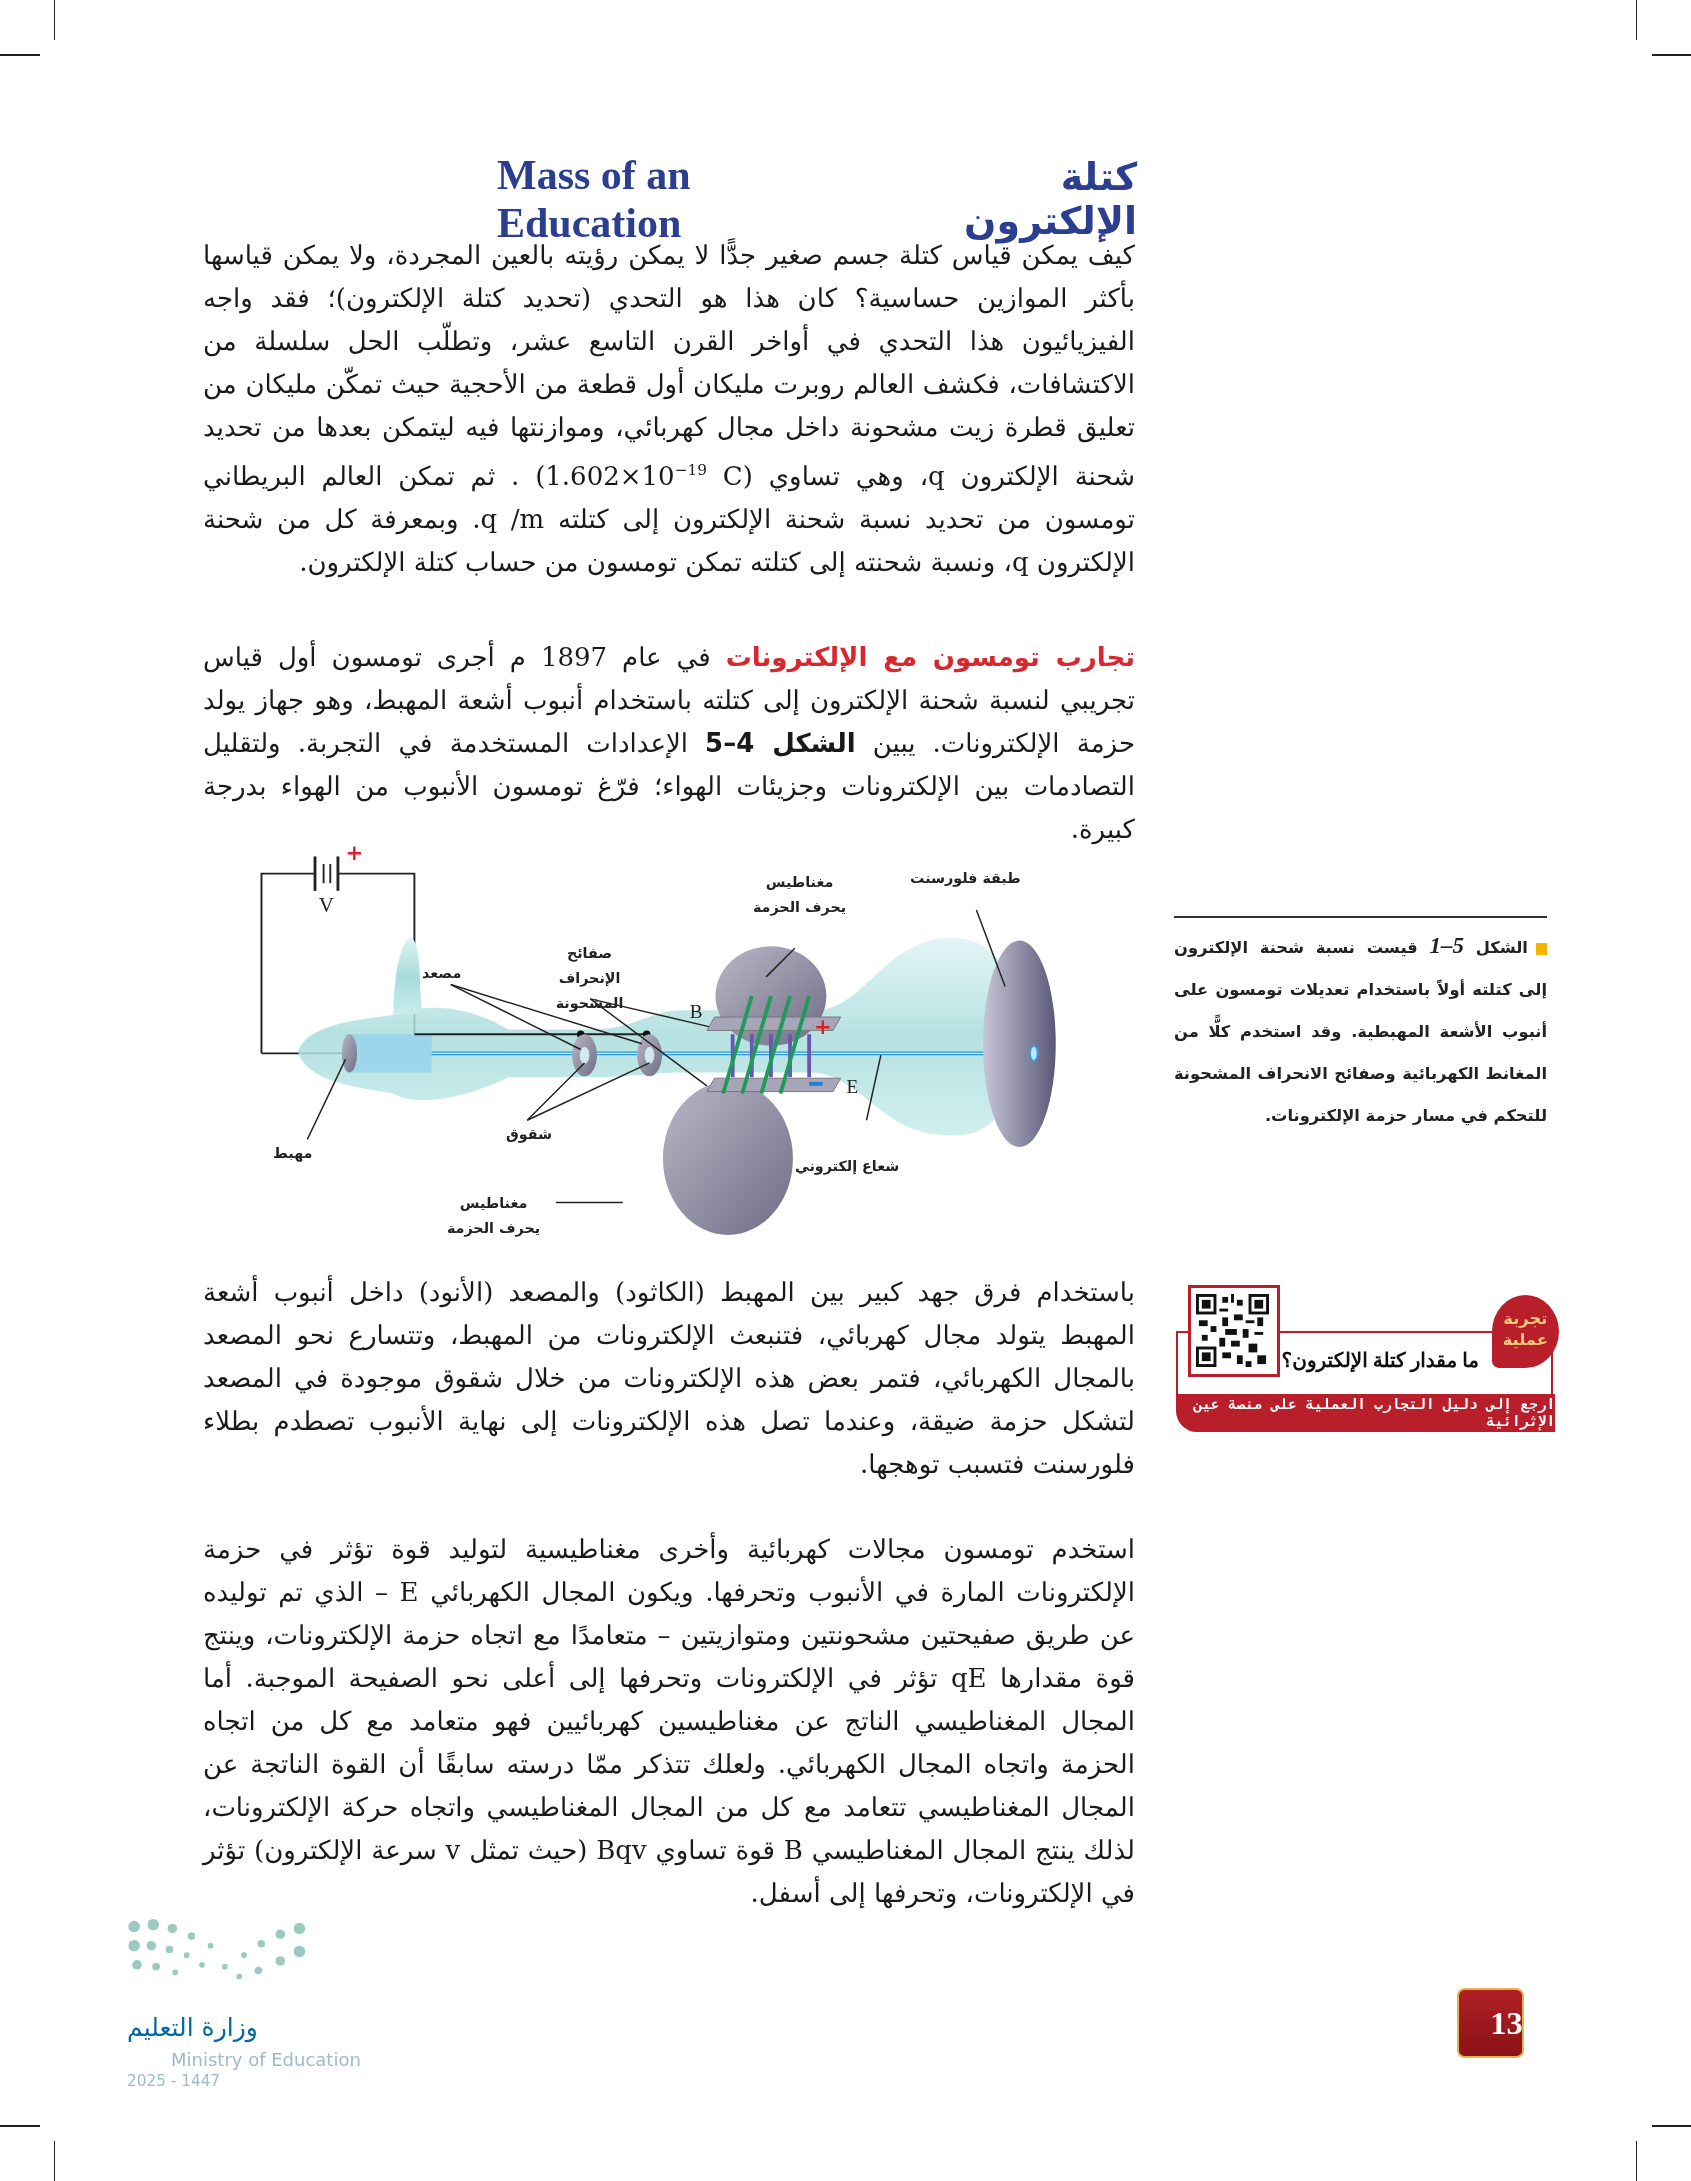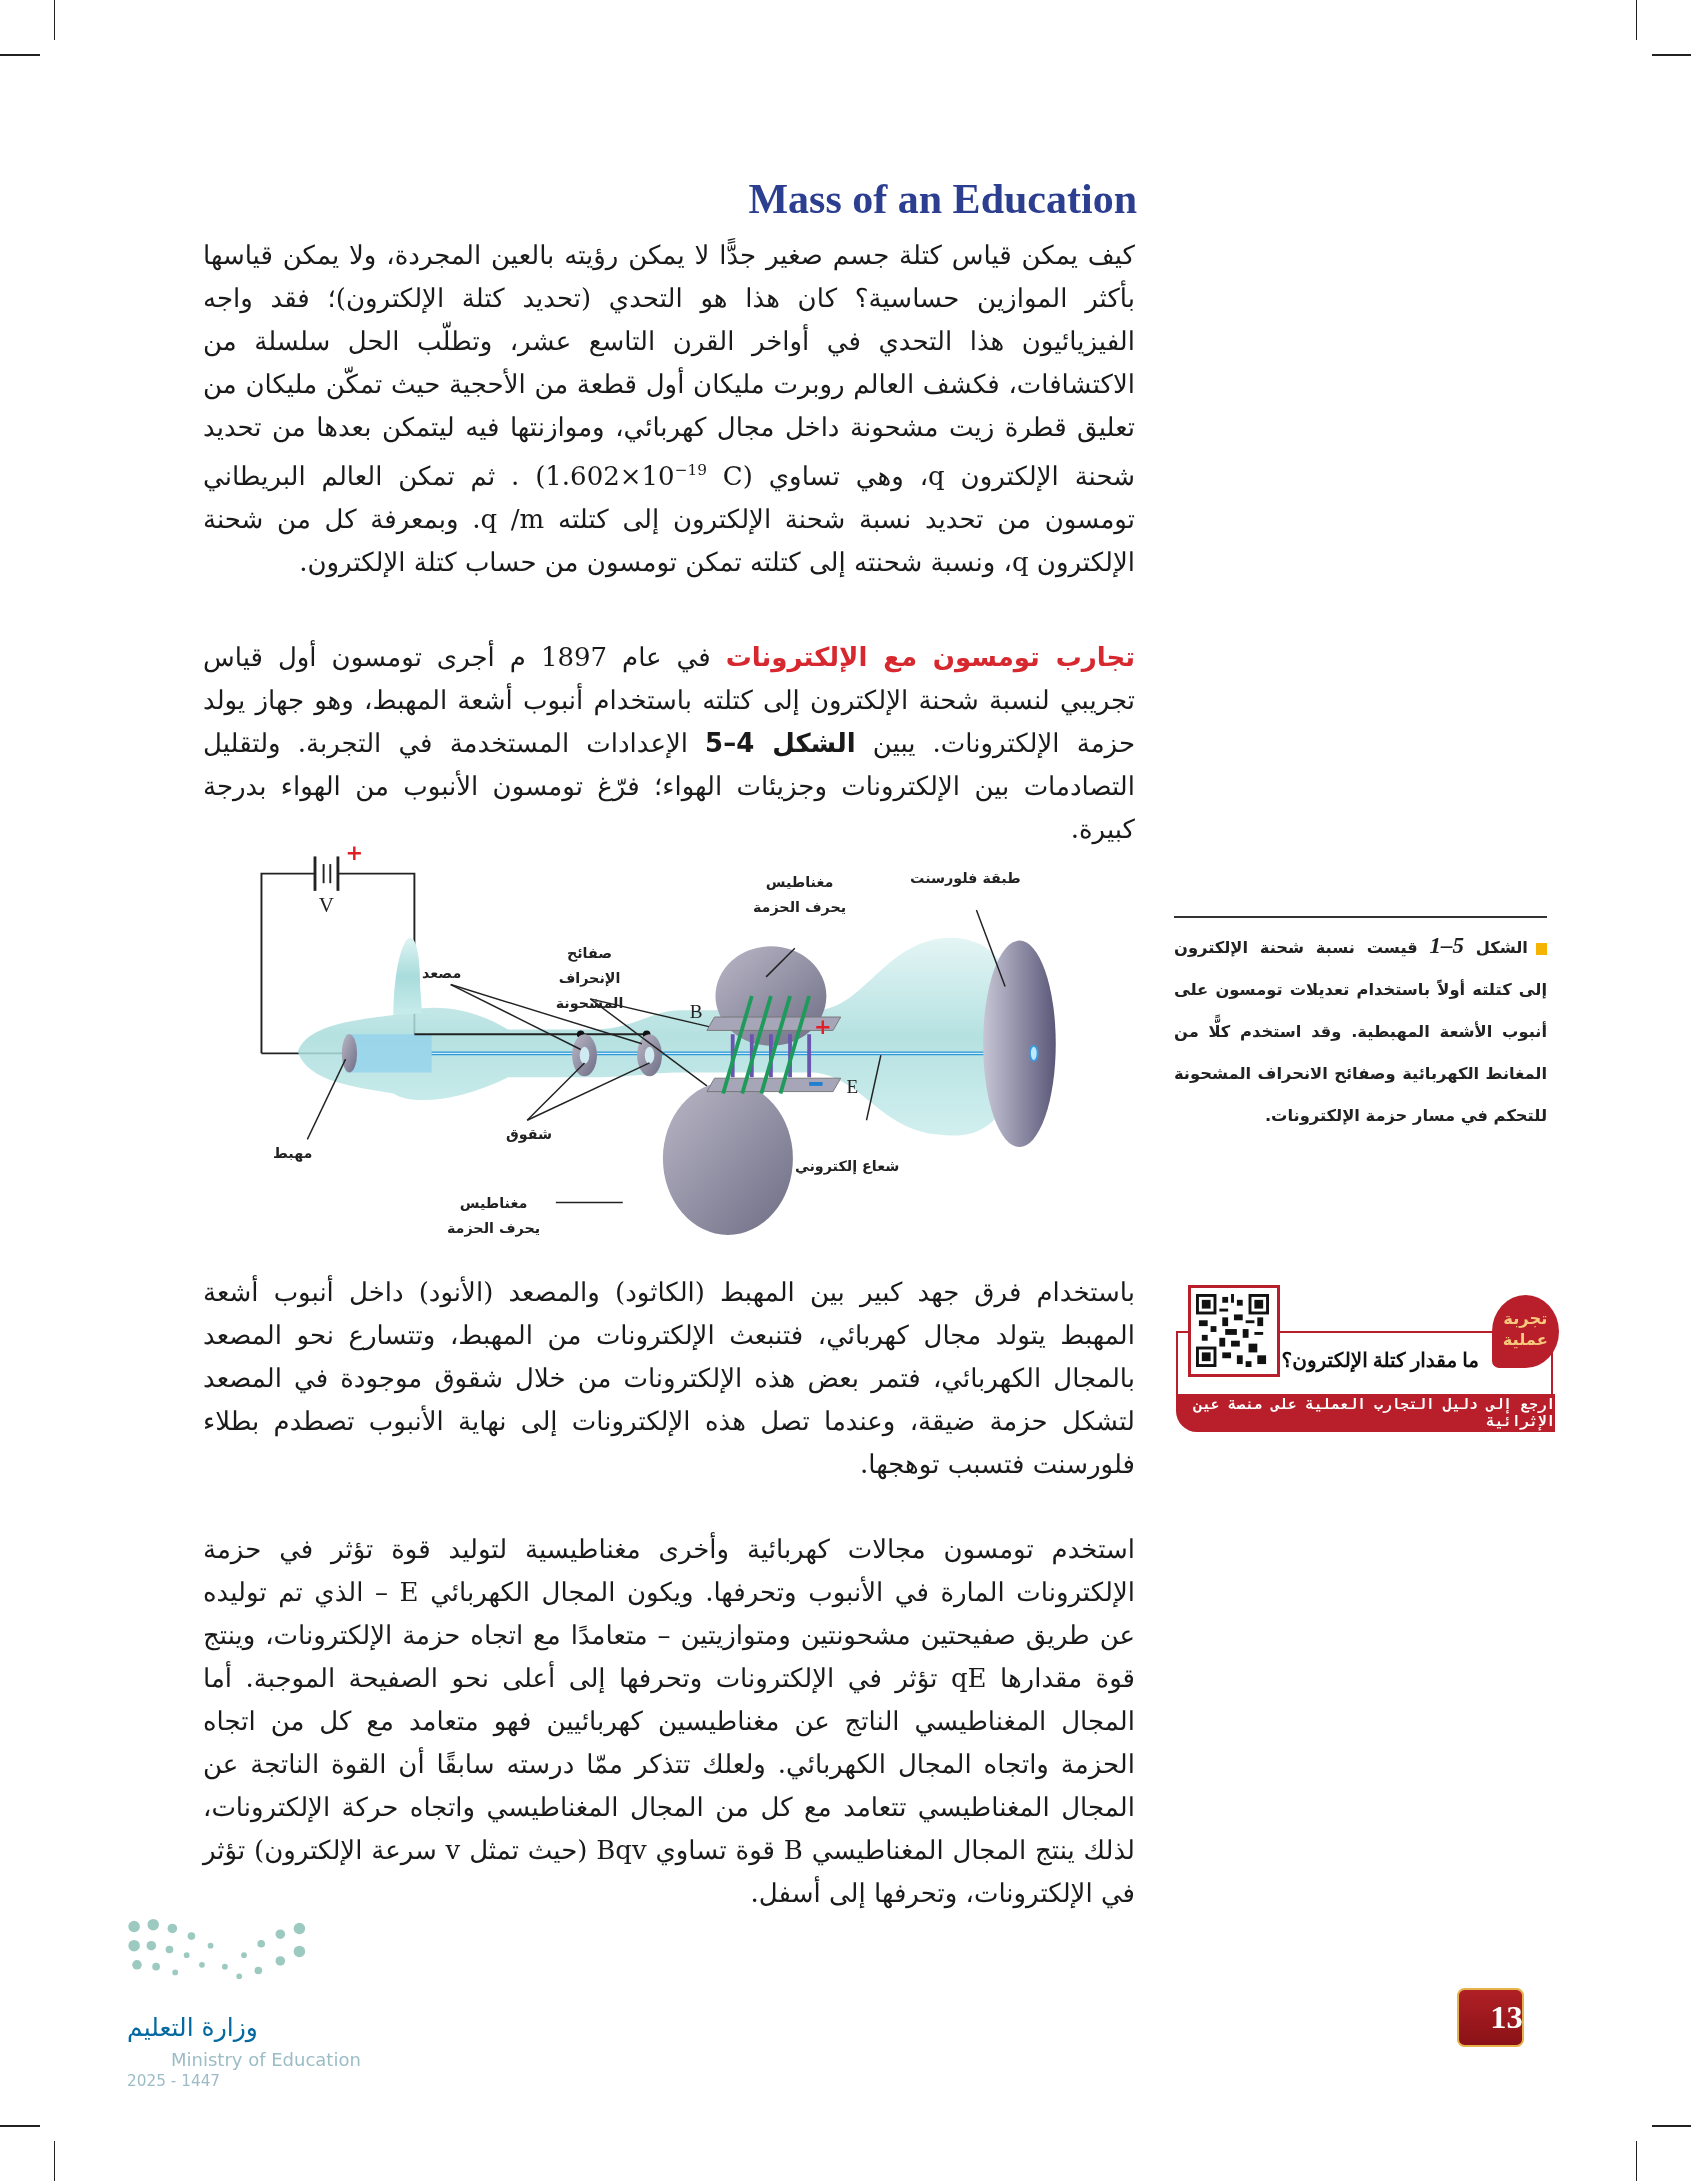--- a/index.html
+++ b/index.html
@@ -22,40 +22,41 @@
   .caption .rule{height:1.9px;background:#333;margin-bottom:7.6px;}
   .caption .txt{font-family:"DejaVu Sans",sans-serif;font-weight:bold;font-size:16.3px;line-height:42px;text-align:justify;text-align-last:right;color:#222;}
   .caption .sq{display:inline-block;width:11.5px;height:11.5px;background:#f5b400;margin-left:7.6px;vertical-align:middle;}
   .caption .num{font-family:"Liberation Serif",serif;font-size:23px;font-style:italic;}
   .lab{position:absolute;left:1176px;top:1285px;width:379px;height:172px;}
   .lab .box{position:absolute;left:0;top:46px;width:373px;height:63px;border:2.9px solid #b91f2a;border-bottom:none;}
   .lab .qr{position:absolute;left:11.5px;top:0;width:92px;height:92px;background:#fff;border:3.8px solid #b91f2a;box-sizing:border-box;padding:5.7px;}
   .lab .badge{position:absolute;right:-3.8px;top:9.6px;width:67px;height:73px;background:#b91f2a;border-radius:50% 50% 50% 10%;color:#f7c77b;font-family:"DejaVu Sans",sans-serif;font-weight:bold;font-size:16.3px;text-align:center;line-height:21px;padding-top:13.4px;box-sizing:border-box;}
   .lab .q{position:absolute;right:76px;top:63px;font-family:Liberation Serif, serif;font-weight:bold;font-size:20px;direction:rtl;color:#111;}
   .lab .banner{position:absolute;left:0;top:109px;width:379px;height:38px;background:#b91f2a;border-radius:0 0 0 21px;color:#fff;font-family:Liberation Mono, monospace;font-weight:bold;font-size:14.3px;direction:rtl;display:flex;align-items:center;justify-content:center;}
-  .pagenum{position:absolute;left:1457px;top:1988px;width:67px;height:59px;background:linear-gradient(#b02025,#8a1217);border:2.9px solid #e6b24a;border-radius:7.6px;box-sizing:border-box;color:#fff;font-family:"Liberation Serif",serif;font-weight:bold;font-size:32.5px;display:flex;align-items:center;justify-content:center;padding-left:48px;}
+  .pagenum{position:absolute;left:1457px;top:1988px;width:67px;height:70px;background:linear-gradient(#b02025,#8a1217);border:2.9px solid #e6b24a;border-radius:7.6px;box-sizing:border-box;color:#fff;font-family:"Liberation Serif",serif;font-weight:bold;font-size:32.5px;display:flex;align-items:center;justify-content:center;padding-left:48px;}
   .moe{position:absolute;left:91px;top:1917px;width:220px;height:153px;}
   .moe .ar{position:absolute;left:36px;top:96px;font-family:"DejaVu Sans",sans-serif;font-size:25px;color:#0369a1;direction:rtl;letter-spacing:1.9px;}
   .moe .en{position:absolute;left:36px;top:132px;font-family:"DejaVu Sans",sans-serif;font-size:18px;color:#9cbcc6;white-space:nowrap;margin-left:44px;}
   .moe .yr{position:absolute;left:36px;top:155px;font-family:"DejaVu Sans",sans-serif;font-size:15.3px;color:#9cbcc6;white-space:nowrap;}
 </style>
 </head>
 <body>
 
 <div class="crop" style="left:54px;top:0;width:1px;height:40px;"></div>
 <div class="crop" style="left:1636px;top:0;width:1px;height:40px;"></div>
 <div class="crop" style="left:0;top:54px;width:40px;height:1.9px;"></div>
 <div class="crop" style="left:1652px;top:54px;width:40px;height:1.9px;"></div>
 <div class="crop" style="left:0;top:2125px;width:40px;height:1.9px;"></div>
 <div class="crop" style="left:1652px;top:2125px;width:40px;height:1.9px;"></div>
 <div class="crop" style="left:54px;top:2141px;width:1px;height:40px;"></div>
 <div class="crop" style="left:1636px;top:2141px;width:1px;height:40px;"></div>
 
 <div class="title">
   <span class="en">Mass of an Education</span>
+  <span class="ar">كتلة الإلكترون</span>
 </div>
 
 <div class="body-text p1">
   <span>كيف يمكن قياس كتلة جسم صغير جدًّا لا يمكن رؤيته بالعين المجردة، ولا يمكن قياسها بأكثر الموازين حساسية؟ كان هذا هو التحدي (تحديد كتلة الإلكترون)؛ فقد واجه الفيزيائيون هذا التحدي في أواخر القرن التاسع عشر، وتطلّب الحل سلسلة من الاكتشافات، فكشف العالم روبرت مليكان أول قطعة من الأحجية حيث تمكّن مليكان من تعليق قطرة زيت مشحونة داخل مجال كهربائي، وموازنتها فيه ليتمكن بعدها من تحديد شحنة الإلكترون q، وهي تساوي</span>
   <span dir="ltr"><span>(1.602×10</span><sup>−19</sup><span> C)</span></span><span> . ثم تمكن العالم البريطاني تومسون من تحديد نسبة شحنة الإلكترون إلى كتلته q /m. وبمعرفة كل من شحنة الإلكترون q، ونسبة شحنته إلى كتلته تمكن تومسون من حساب كتلة الإلكترون.</span>
 </div>
 
 <div class="body-text p2">
   <span class="lead">تجارب تومسون مع الإلكترونات</span><span> في عام 1897 م أجرى تومسون أول قياس تجريبي لنسبة شحنة الإلكترون إلى كتلته باستخدام أنبوب أشعة المهبط، وهو جهاز يولد حزمة الإلكترونات. يبين </span><span class="bold">الشكل 4–5</span><span> الإعدادات المستخدمة في التجربة. ولتقليل التصادمات بين الإلكترونات وجزيئات الهواء؛ فرّغ تومسون الأنبوب من الهواء بدرجة كبيرة.</span>
 </div>

